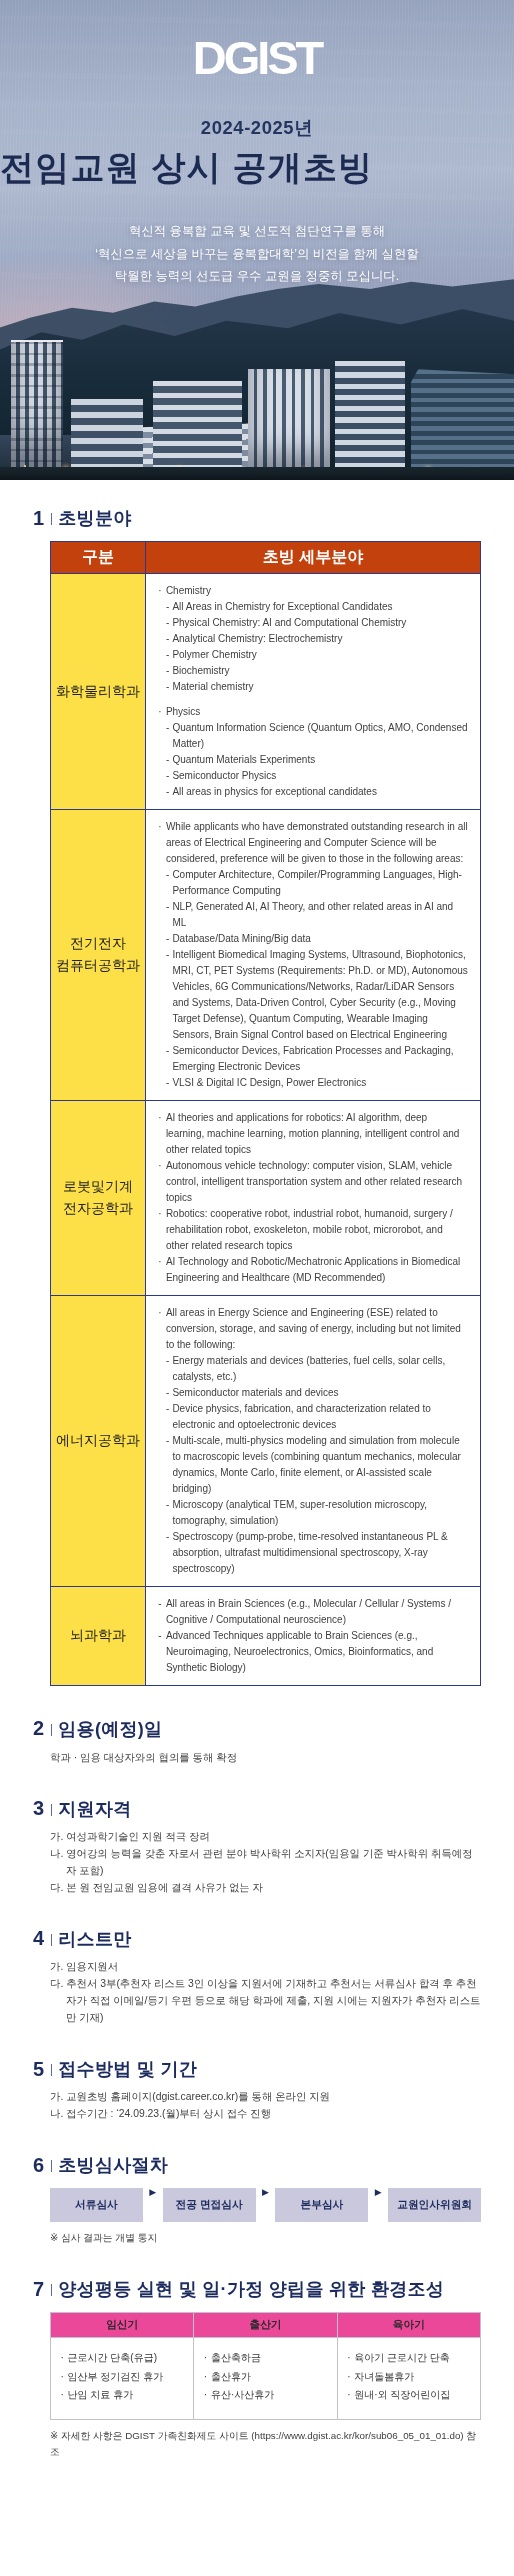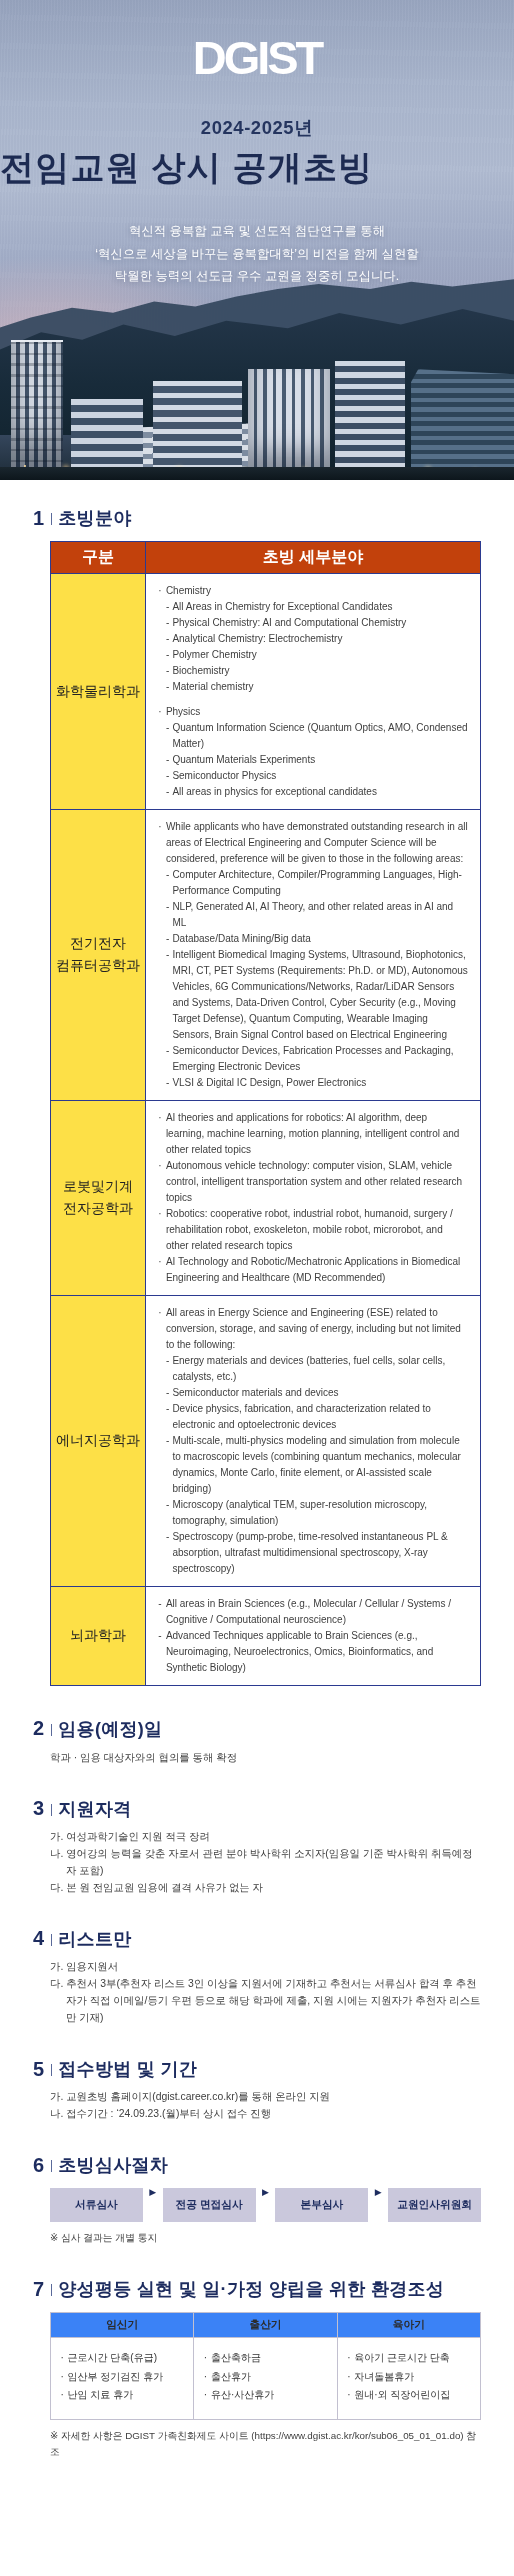--- a/index.html
+++ b/index.html
@@ -83,21 +83,21 @@
   .itm{margin-left:17px;padding-left:16px;text-indent:-16px;color:#3e3e3e;font-size:10.4px;line-height:17px;}
   .note{margin:8.3px 0 0 17px;color:#3e3e3e;font-size:9.8px;line-height:16px;}
 
   
   .flow{display:flex;align-items:flex-start;gap:6.5px;margin:10.7px 0 0 17px;}
   .step{flex:1;background:#cac8dc;color:#1d2c5f;text-align:center;font-size:10.7px;font-weight:600;padding:10px 2.4px;}
   .arr{color:#1d2c5f;font-size:9px;line-height:1;}
 
   
   .wtable{width:calc(100% - 17px);margin-left:17px;border-collapse:collapse;margin-top:10.7px;border:0.6px solid #c2c0d0;}
-  .wtable th{background:#3b82f6;font-size:10.7px;font-weight:700;color:#2b2b2b;padding:5.3px 3.6px;border:0.6px solid #c2c0d0;width:33.33%;}
+  .wtable th{background:#ec4899;font-size:10.7px;font-weight:700;color:#2b2b2b;padding:5.3px 3.6px;border:0.6px solid #c2c0d0;width:33.33%;}
   .wtable td{border:0.6px solid #c2c0d0;padding:10.7px 8.3px 14.2px 9.5px;vertical-align:top;background:#fff;}
   .wln{position:relative;padding-left:7.1px;font-size:10px;line-height:18.4px;color:#333;}
   .wln .mk{position:absolute;left:0;top:0;}
 </style>
 </head>
 <body>
 
 <div class="poster">
 
   <header class="hero">

